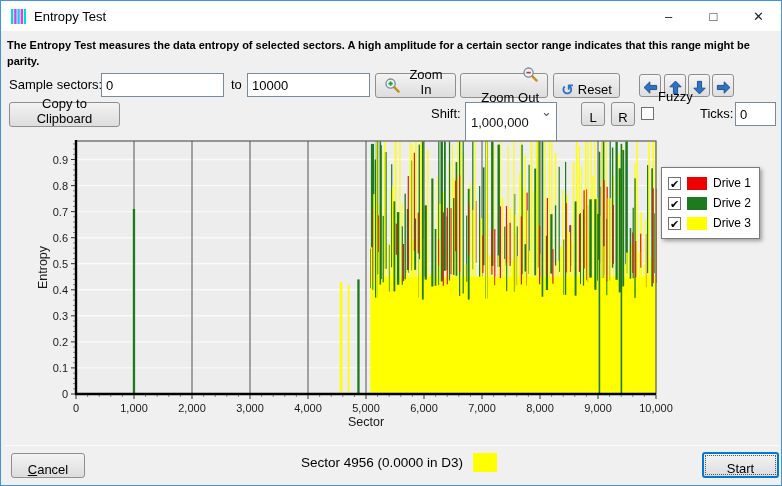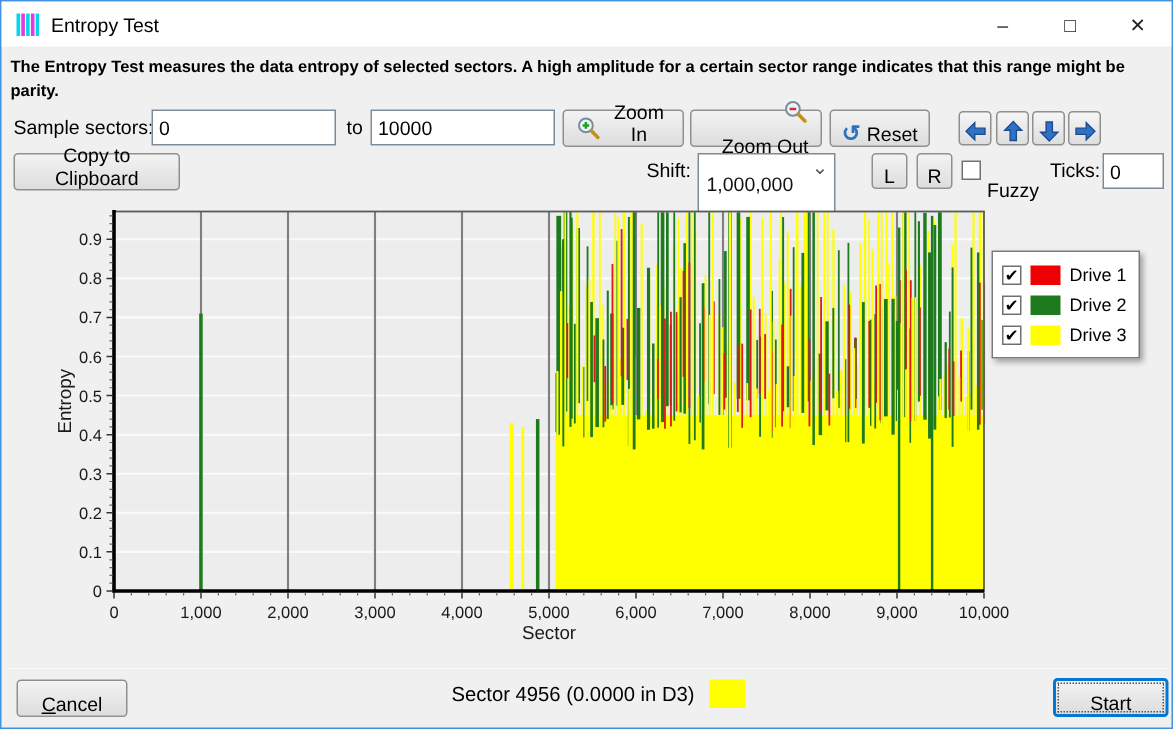--- a/index.html
+++ b/index.html
@@ -147,21 +147,21 @@
   </div>
 
   <button class="btn smallbtn" style="left:580px;top:101px;width:24px;height:24px;">
       <span>L</span>
     </button>
   <button class="btn smallbtn" style="left:610px;top:101px;width:24px;height:24px;">
       <span>R</span>
     </button>
 
   <span class="chk" style="position:absolute;left:640px;top:106px;"></span>
-  <span class="lbl" style="left:657px;top:114px;">Fuzzy</span>
+  <span class="lbl" style="left:657px;top:84px;">Fuzzy</span>
 
   <span class="lbl" style="left:699px;top:101px;">Ticks:</span>
   <input class="txt" style="left: 734px; top: 101px; width: 41px;" value="0">
 
   <div class="chart-panel">
     <div id="chart-svg-host"><svg width="766" height="300" viewBox="0 0 766 300" style="font-family:'Liberation Sans',sans-serif">
           <rect x="67" y="7" width="580" height="253" fill="#ededed"></rect>
           <line x1="67" x2="647" y1="233.9" y2="233.9" stroke="#fafafa" stroke-width="1.4"></line>
           <line x1="67" x2="647" y1="207.9" y2="207.9" stroke="#fafafa" stroke-width="1.4"></line>
           <line x1="67" x2="647" y1="181.8" y2="181.8" stroke="#fafafa" stroke-width="1.4"></line>

